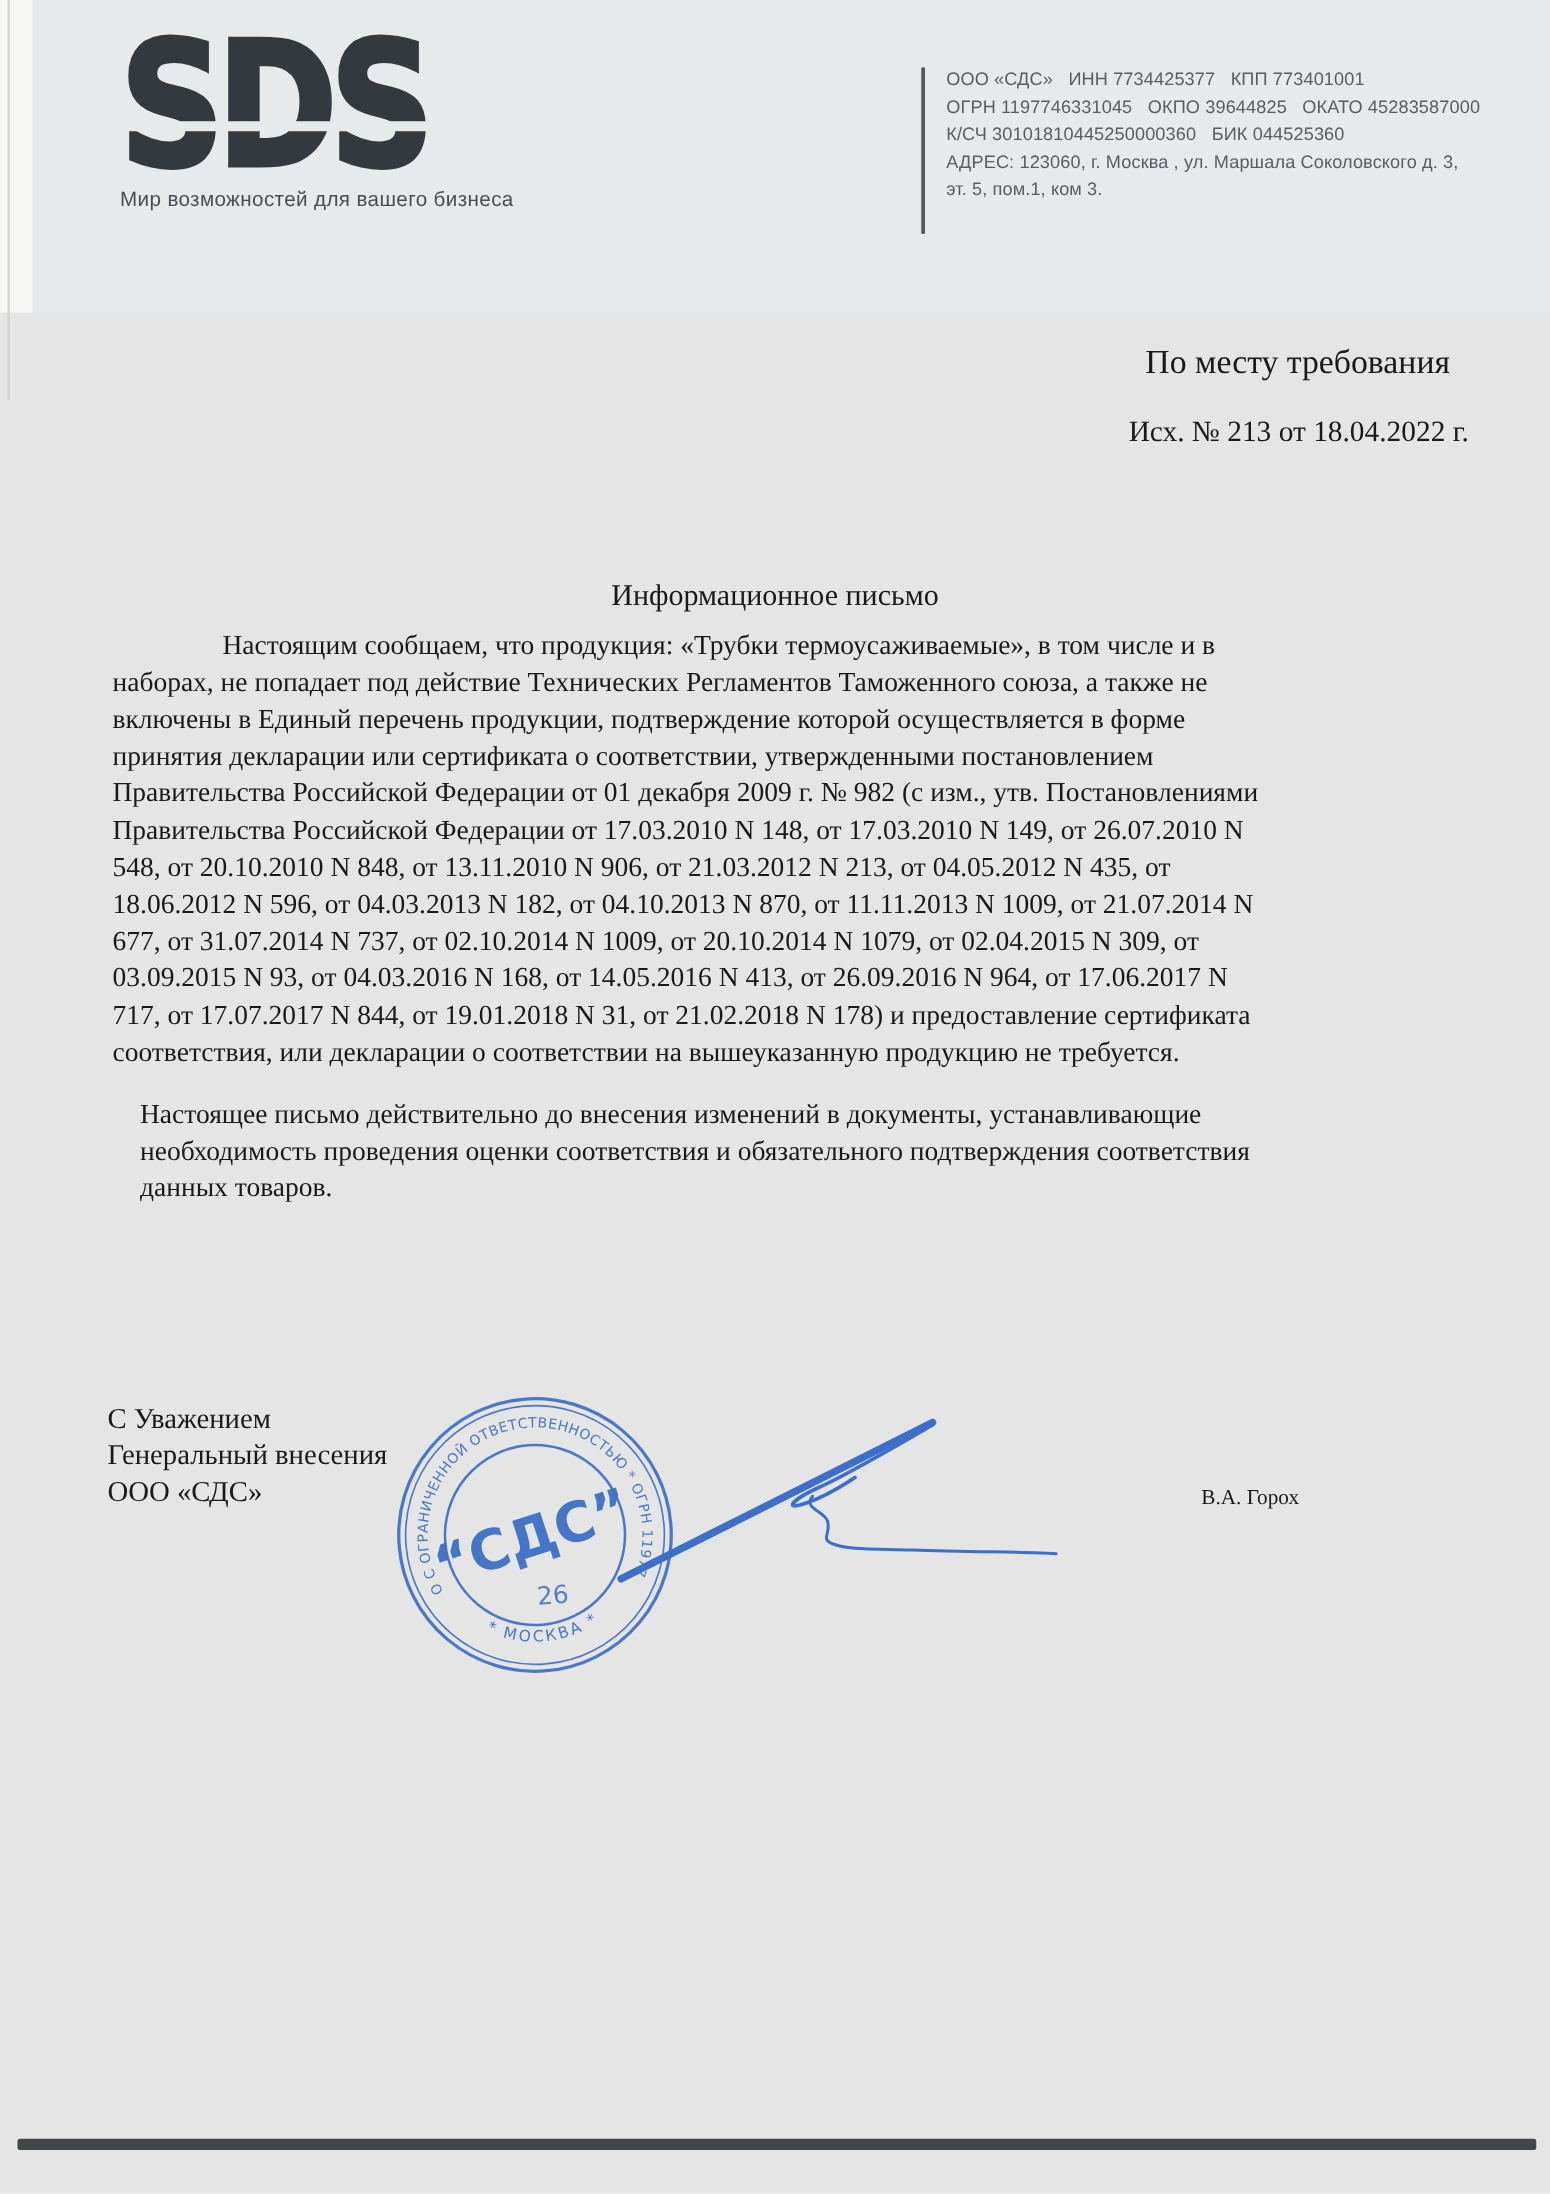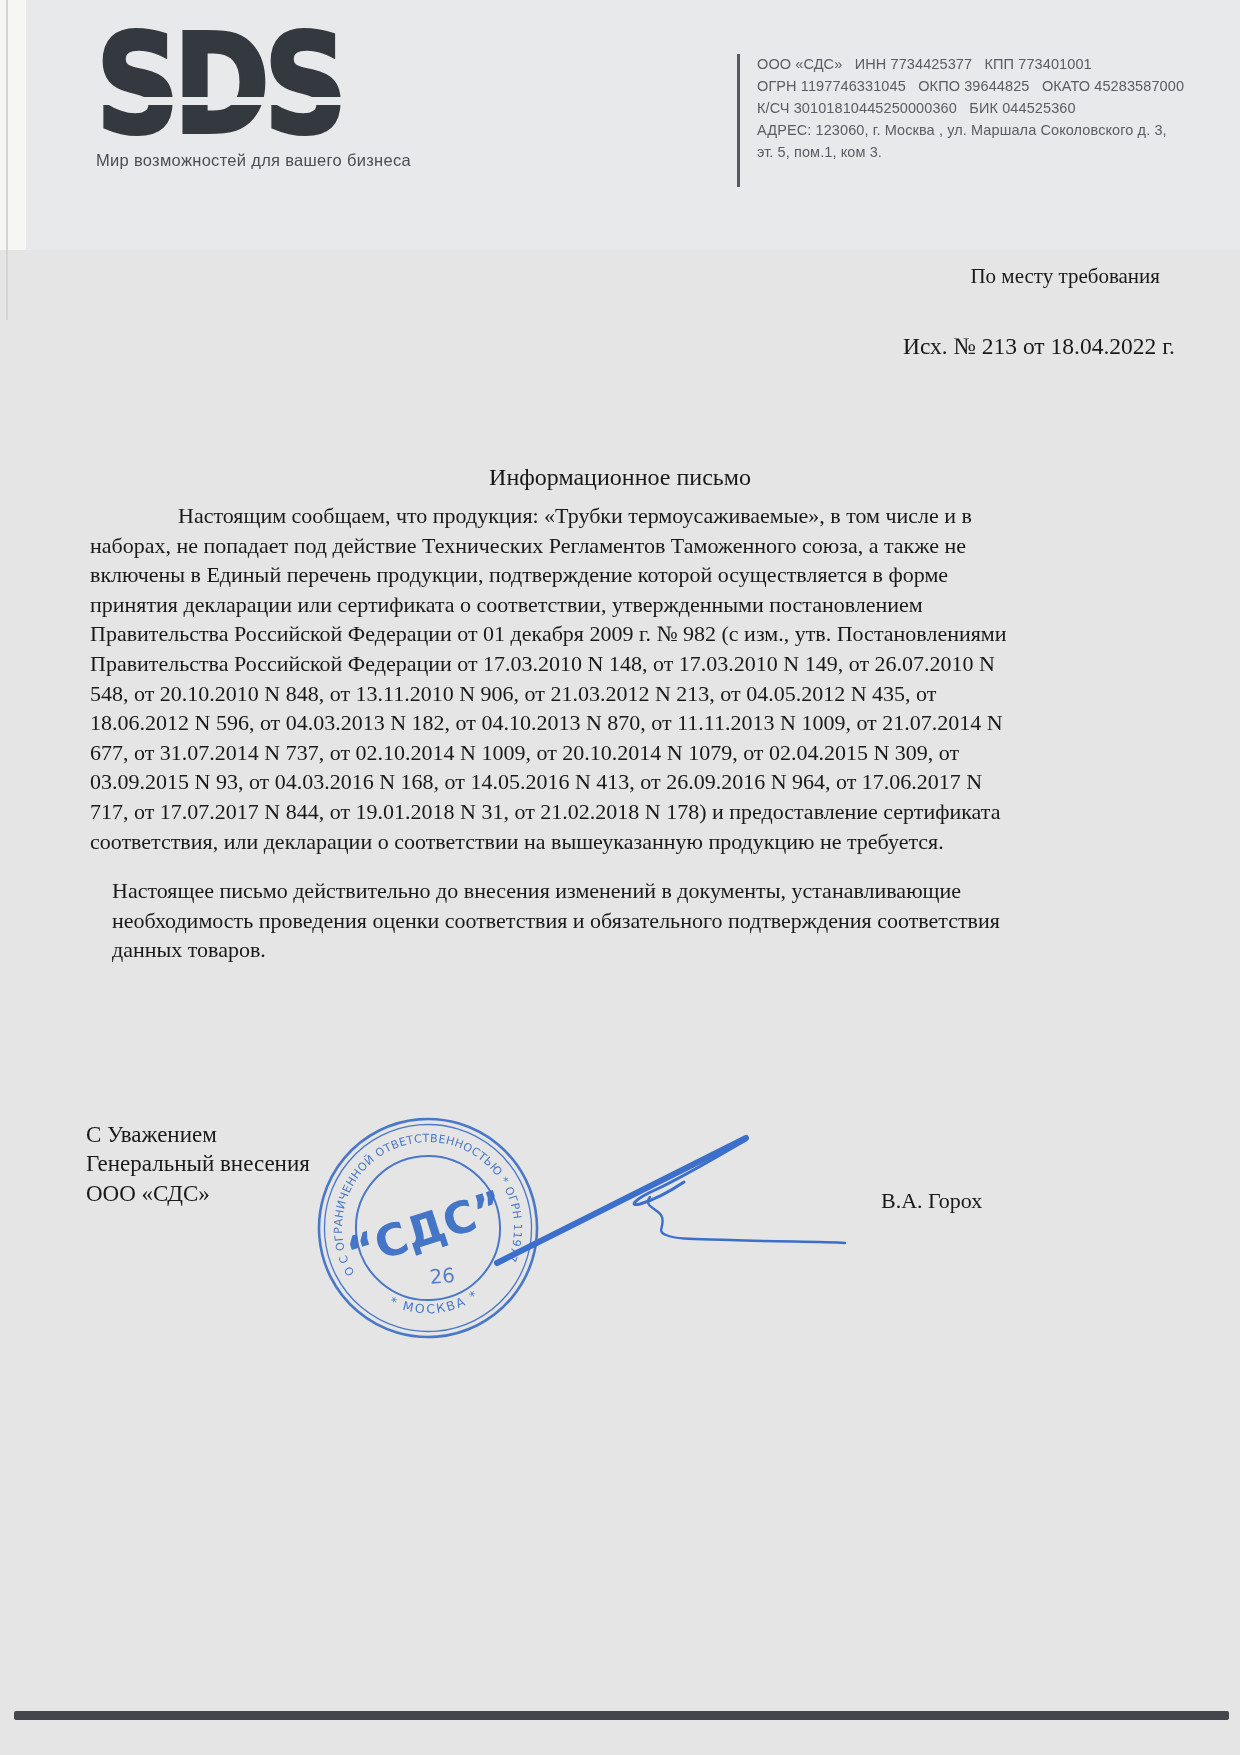--- a/index.html
+++ b/index.html
@@ -25,30 +25,30 @@
     font-family:"Liberation Sans",sans-serif;font-size:16.5px;color:#4a4e54;letter-spacing:.3px;
   }
   .hd-divider{position:absolute;left:737px;top:54px;width:3px;height:133px;background:#55585d;}
   .hd-details{
     position:absolute;left:757px;top:54px;
     font-family:"Liberation Sans",sans-serif;font-size:14.5px;line-height:21.9px;
     color:#595c62;letter-spacing:.1px;
   }
   .hd-line{white-space:pre;}
   
-  .recipient{position:absolute;top:264px;right:80px;font-size:21px;}
+  .recipient{position:absolute;top:274px;right:80px;font-size:27px;}
   .reference{position:absolute;top:333px;right:65px;font-size:23.5px;}
   
   .title{position:absolute;left:90px;top:464px;width:1060px;text-align:center;font-size:24px;}
   .para{position:absolute;left:90px;width:1075px;font-size:22px;line-height:29.6px;white-space:pre-line;}
   .p1{top:501px;text-indent:88px;}
   .p2{top:876px;margin-left:22px;}
   
   .closing{position:absolute;left:86px;top:1120px;font-size:23px;line-height:29.3px;}
-  .signer-name{position:absolute;left:881px;top:1188px;font-size:22px;}
+  .signer-name{position:absolute;left:961px;top:1188px;font-size:17px;}
   .stamp{position:absolute;left:312px;top:1112px;transform:rotate(-5deg);}
   .sig{position:absolute;left:470px;top:1115px;}
   
   .bottom-bar{position:absolute;left:14px;top:1711px;width:1215px;height:9px;background:#43474d;border-radius:2px;}
 </style>
 </head>
 <body>
 
 <div class="page">
 

